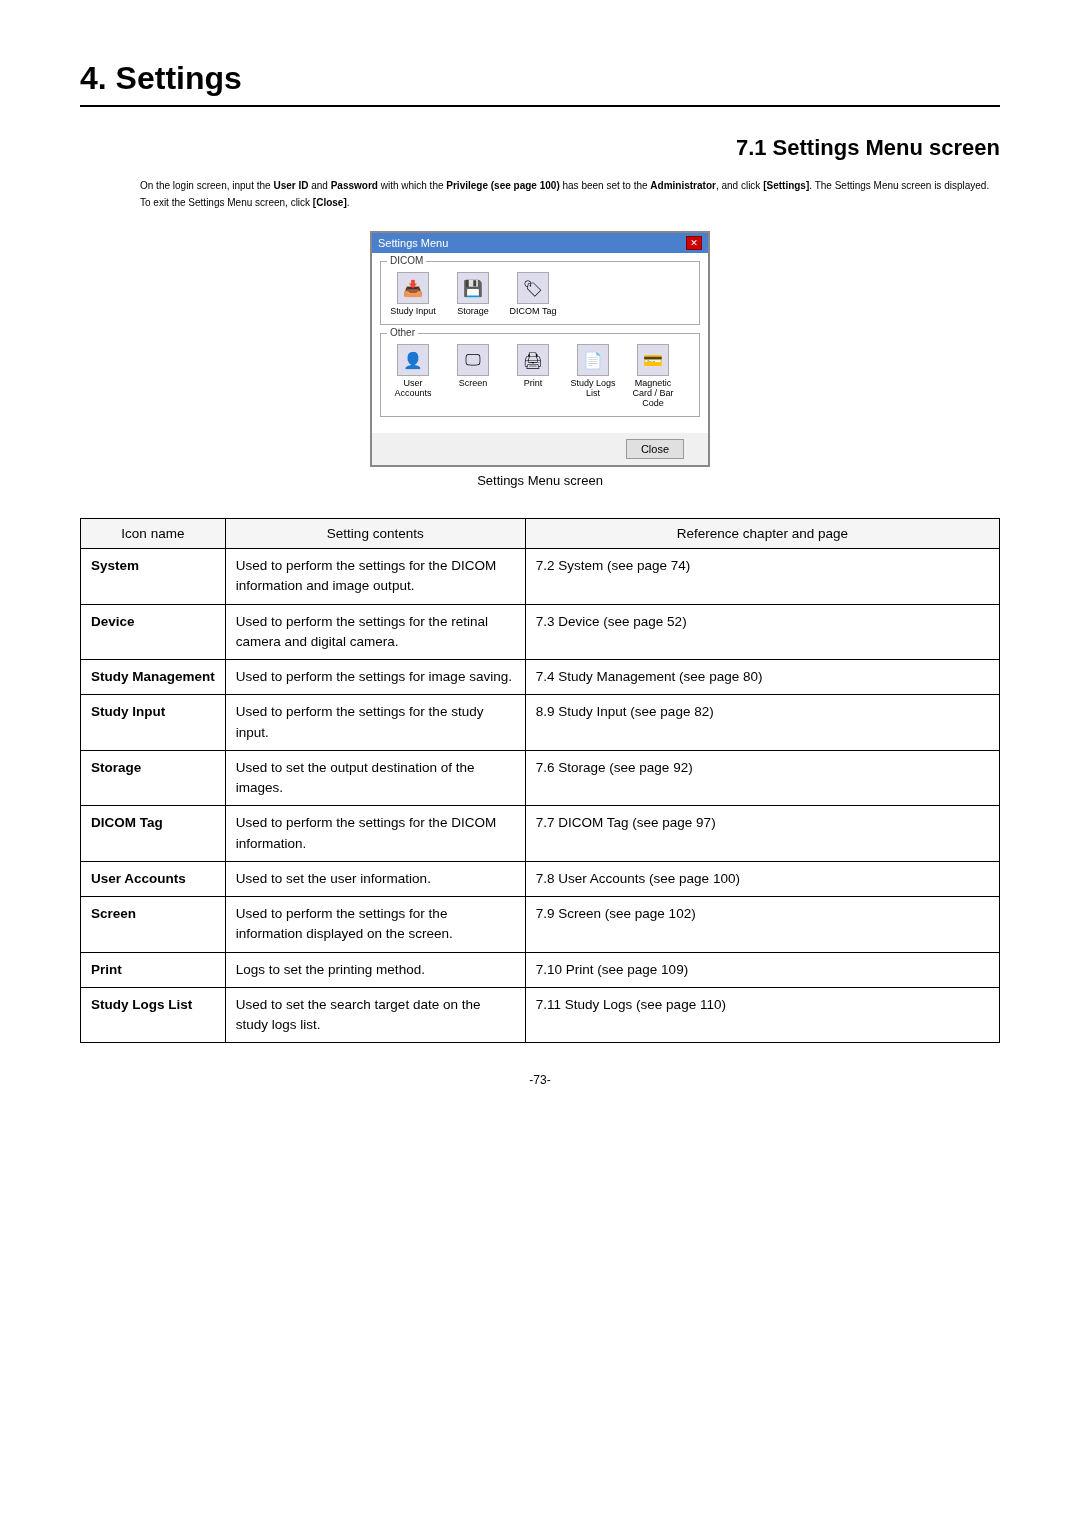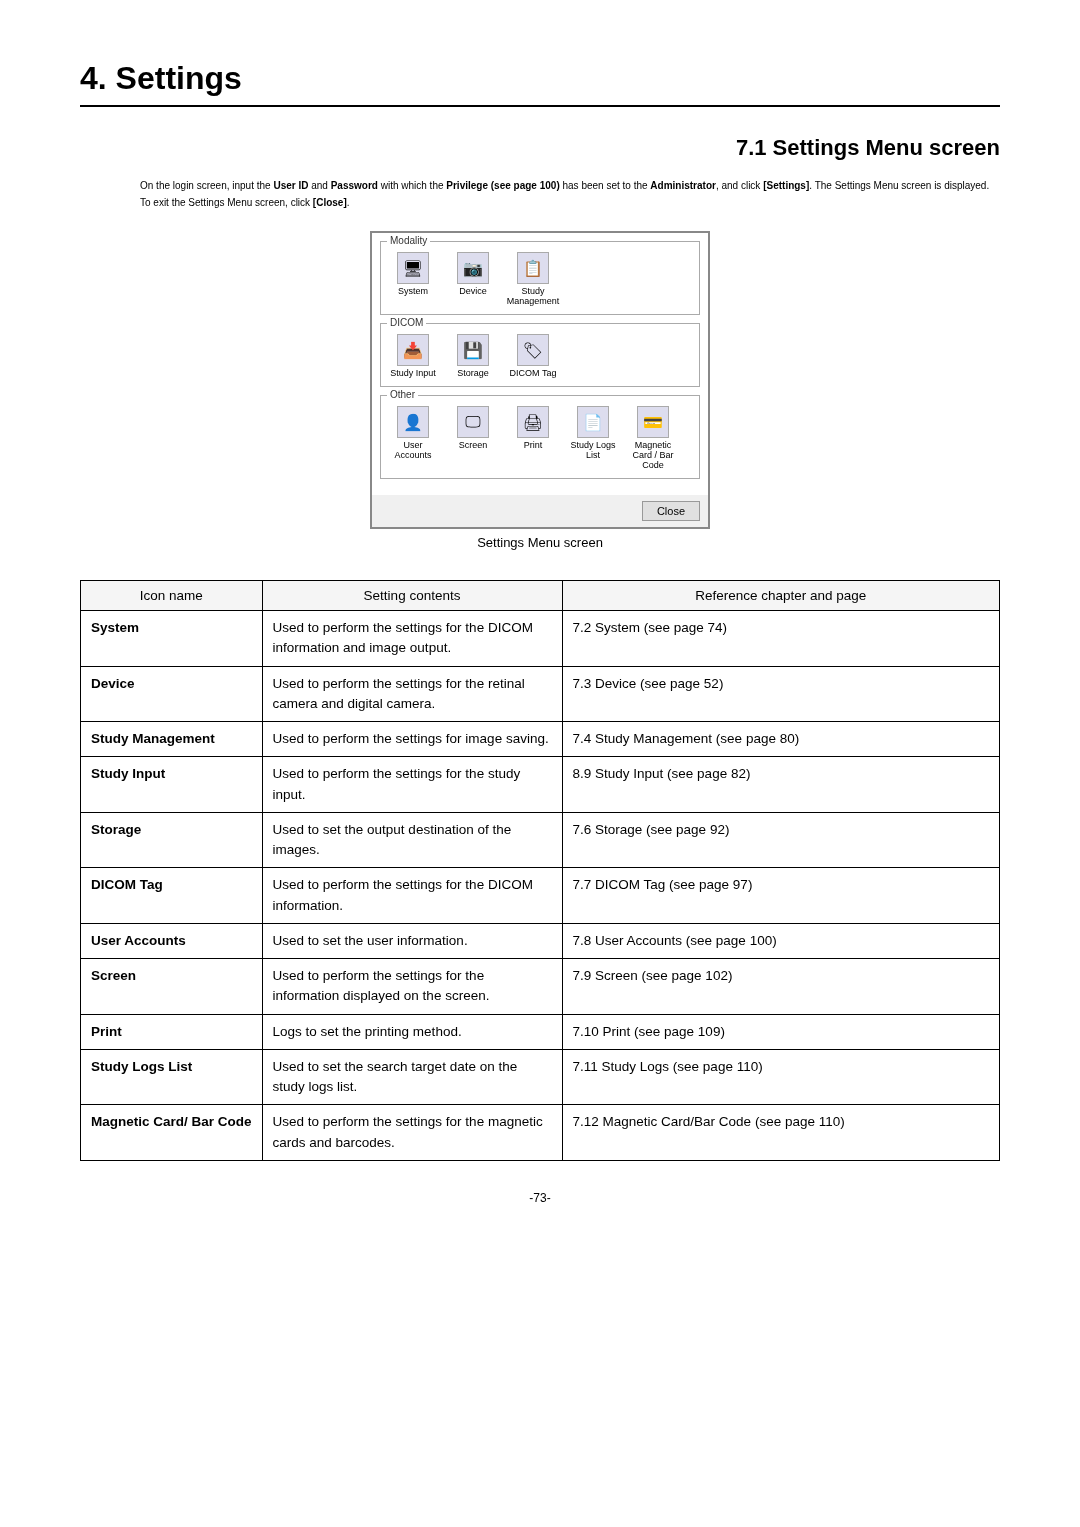--- a/index.html
+++ b/index.html
@@ -129,21 +129,21 @@
       margin-bottom: 2px;
       display: flex;
       align-items: center;
       justify-content: center;
       font-size: 16px;
     }
 
     .window-footer {
       display: flex;
       justify-content: flex-end;
-      padding: 6px 8px;
+      padding: 6px 24px;
     }
 
     .close-button {
       background: #e0e0e0;
       border: 1px solid #999;
       padding: 3px 14px;
       font-size: 11px;
       cursor: pointer;
     }
 
@@ -206,39 +206,26 @@
     On the login screen, input the <strong>User ID</strong> and <strong>Password</strong> with which the <strong>Privilege (see page 100)</strong> has been set to the <strong>Administrator</strong>, and click <strong>[Settings]</strong>.  The Settings Menu screen is displayed.
   </span>
   <br>
   <span>
     To exit the Settings Menu screen, click <strong>[Close]</strong>.
   </span>
 </div>
 
 <div class="settings-window-container">
   <div class="settings-window">
+    <div class="window-titlebar">
+      <span>Settings Menu</span>
+      <div class="window-close-btn">✕</div>
+    </div>
     <div class="window-body">
 
-      <div class="section-group">
-        <span class="section-group-label">Modality</span>
-        <div class="icon-row">
-          <div class="icon-item">
-            <div class="icon-box">🖥</div>
-            <span>System</span>
-          </div>
-          <div class="icon-item">
-            <div class="icon-box">📷</div>
-            <span>Device</span>
-          </div>
-          <div class="icon-item">
-            <div class="icon-box">📋</div>
-            <span>Study Management</span>
-          </div>
-        </div>
-      </div>
 
       <div class="section-group">
         <span class="section-group-label">DICOM</span>
         <div class="icon-row">
           <div class="icon-item">
             <div class="icon-box">📥</div>
             <span>Study Input</span>
           </div>
           <div class="icon-item">
             <div class="icon-box">💾</div>
@@ -338,21 +325,16 @@
       <tr>
         <td>Print</td>
         <td>Logs to set the printing method.</td>
         <td>7.10 Print (see page 109)</td>
       </tr>
       <tr>
         <td>Study Logs List</td>
         <td>Used to set the search target date on the study logs list.</td>
         <td>7.11 Study Logs (see page 110)</td>
       </tr>
-      <tr>
-        <td>Magnetic Card/ Bar Code</td>
-        <td>Used to perform the settings for the magnetic cards and barcodes.</td>
-        <td>7.12 Magnetic Card/Bar Code (see page 110)</td>
-      </tr>
     </tbody>
 </table>
 
 <div class="page-number">-73-</div>
 
 </body></html>

